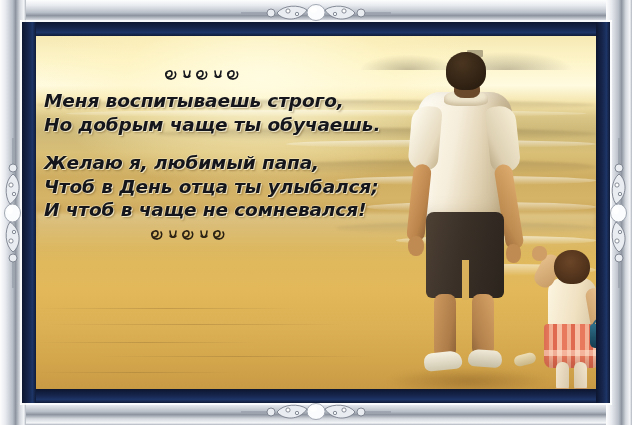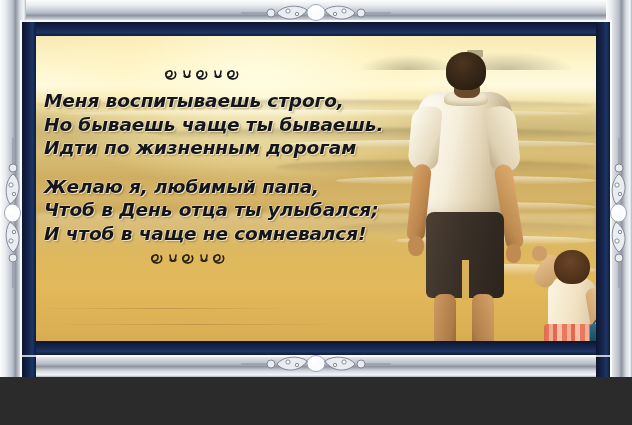--- a/index.html
+++ b/index.html
@@ -5,21 +5,21 @@
   * { margin:0; padding:0; box-sizing:border-box; }
   html,body { background:#2b2b2b; }
   body {
     width:632px; height:425px; overflow:hidden;
     font-family:"Liberation Sans", sans-serif;
   }
 
   
   #card {
     position:relative;
-    width:632px; height:377px;
+    width:632px; height:425px;
     background:#cfd3d8;
     overflow:hidden;
   }
 
   
   .silver-band {
     position:absolute;
     background:
       linear-gradient(180deg,#fdfdfd 0%,#e6e9ee 22%,#b9bfc8 48%,#8e95a0 60%,
                       #d4d8de 76%,#f4f6f8 92%,#aeb4bd 100%);
@@ -418,22 +418,21 @@
           <path d="M53 4 C53 9 56 12 59 9"></path>
           <path d="M59 4 C59 9 56 12 53 9"></path>
           <path d="M71 12 C65 12 64 5 69 4 C73 3 73 9 69 10 C66 11 65 7 67 6"></path>
           <path d="M71 12 C75 12 77 8 75 5"></path>
         </g>
       </svg>
     </div>
 
     <div class="stanza">
       <div class="line">Меня воспитываешь строго,</div>
-      <div class="line">Но бываешь чаще ты бываешь.</div>
-      <div class="line">Идти по жизненным дорогам</div>
+      <div class="line">Но добрым чаще ты обучаешь.</div>
     </div>
 
     <div class="stanza">
       <div class="line">Желаю я, любимый папа,</div>
       <div class="line">Чтоб в День отца ты улыбался;</div>
       <div class="line">И чтоб в чаще не сомневался!</div>
     </div>
 
     <div class="orn-row orn-bot-row">
       <svg width="84" height="18" viewBox="0 0 84 18" aria-hidden="true">

